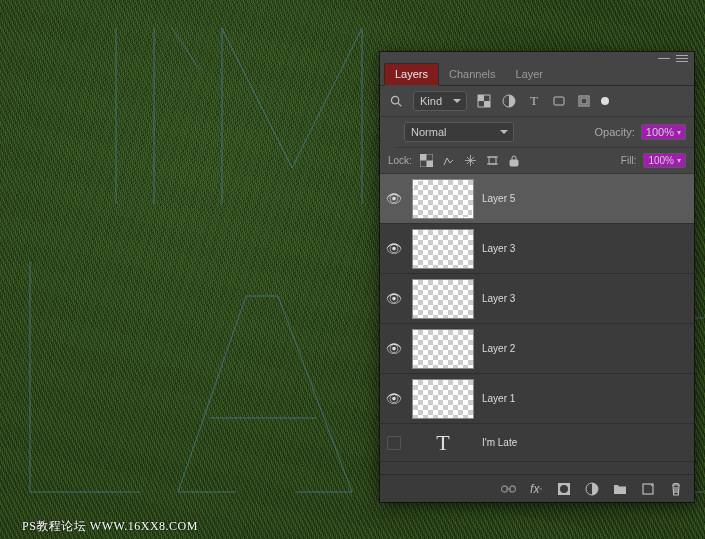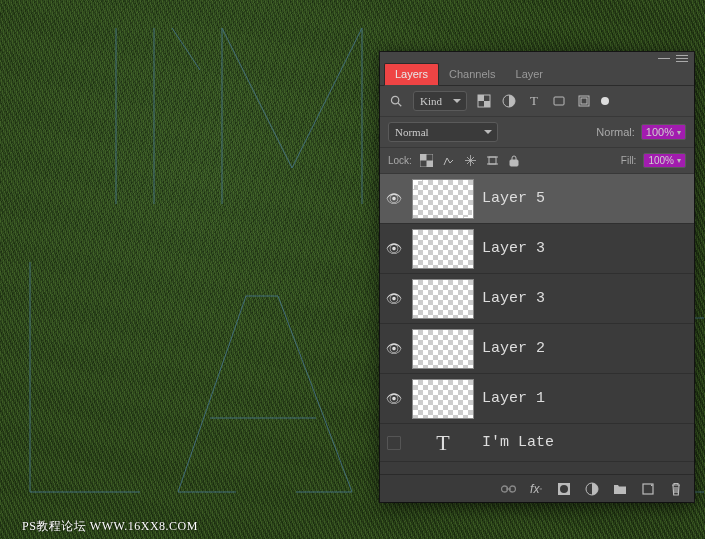--- a/index.html
+++ b/index.html
@@ -25,31 +25,31 @@
     background: #454545; color: #cfcfcf; font-size: 11px;
     box-shadow: 0 4px 18px rgba(0,0,0,0.6), 0 0 0 1px #1b1b1b;
     display: flex; flex-direction: column;
   }
   .panel-head { height: 12px; display:flex; justify-content:flex-end; align-items:center; padding: 0 6px; }
   .panel-head .dash { width:12px; height:1px; background:#aaa; margin-right:6px;}
   .panel-head .bars { display:flex; flex-direction:column; gap:2px; }
   .panel-head .bars span { width:12px; height:1px; background:#aaa; display:block;}
   .tabs { display:flex; gap:0; border-bottom:1px solid #2b2b2b; align-items:flex-end; height:22px; padding-left:4px;}
   .tab { padding: 4px 10px 5px; color:#999; font-size:11px; cursor:default; }
-  .tab.active { background:#ef4444; color:#e8e8e8; border:1px solid #2b2b2b; border-bottom:1px solid #454545; margin-bottom:-1px; border-radius:2px 2px 0 0;}
+  .tab.active { background:#7f1d1d; color:#e8e8e8; border:1px solid #2b2b2b; border-bottom:1px solid #454545; margin-bottom:-1px; border-radius:2px 2px 0 0;}
 
   .row { display:flex; align-items:center; gap:6px; padding: 5px 8px; border-bottom:1px solid #383838;}
   select, .dropdown { background:#3a3a3a; color:#ccc; border:1px solid #5a5a5a; border-radius:3px; font-size:11px; padding:2px 18px 2px 6px; height:20px; appearance:none; position:relative;}
-  .dropdown { display:inline-flex; align-items:center; min-width:54px;font-family:Liberation Serif, serif;}
+  .dropdown { display:inline-flex; align-items:center; min-width:54px;}
   .dropdown::after { content:""; position:absolute; right:5px; top:7px; border:4px solid transparent; border-top-color:#bbb;}
   .search-icn svg { width:14px; height:14px; display:block;}
   .ficon { width:16px; height:16px; display:inline-flex; align-items:center; justify-content:center; color:#bbb;}
   .filterbar { gap:9px; }
   .filterbar .dot { width:8px; height:8px; border-radius:50%; background:#ddd;}
-  .opacity-row { gap:6px;}
+  .opacity-row { gap:6px;margin-left:16px;}
   .label { color:#aaa;}
   .pct { background:#a21caf; border:1px solid #5a5a5a; border-radius:2px; padding:1px 4px; min-width:38px; display:inline-flex; align-items:center; justify-content:space-between;}
   .pct .chev { font-size:8px; color:#bbb; margin-left:3px;}
   .lockrow { gap:7px; font-size:10px;}
   .lockrow .cell { width:15px; height:15px; display:inline-flex; align-items:center; justify-content:center;}
 
   .layerlist { flex:1; overflow:hidden; background:#3b3b3b;}
   .layer { display:flex; align-items:center; height:50px; border-bottom:1px solid #2f2f2f; padding: 0 8px 0 4px; gap:8px;}
   .layer.sel { background:#5a5a5a;}
   .eye { width:20px; text-align:center; color:#ddd; font-size:13px;}
@@ -58,21 +58,21 @@
     background-image:
       linear-gradient(45deg,#ccc 25%,transparent 25%,transparent 75%,#ccc 75%),
       linear-gradient(45deg,#ccc 25%,transparent 25%,transparent 75%,#ccc 75%);
     background-size: 10px 10px; background-position: 0 0, 5px 5px; background-color:#fff;
   }
   .thumb.sel-corners::before, .thumb.sel-corners::after {
     content:""; position:absolute; width:8px; height:8px; border:2px solid #fff;
   }
   .thumb.sel-corners::before { top:-1px; left:-1px; border-right:none; border-bottom:none;}
   .thumb.sel-corners::after { bottom:-1px; right:-1px; border-left:none; border-top:none;}
-  .lname { color:#ddd; font-size:15px;font-family:Liberation Mono, monospace; }
+  .lname { color:#ddd; font-size:10px; }
   .textlayer .thumb-area { width:62px; display:flex; align-items:center; justify-content:center;}
   .textlayer .T { font-family:"Times New Roman",serif; font-size:22px; color:#ddd;}
   .textlayer { height:38px;}
 
   .footer { height:28px; background:#3a3a3a; border-top:1px solid #2a2a2a; display:flex; align-items:center; justify-content:flex-end; gap:12px; padding: 12px 10px;}
   .footer .ic { width:16px; height:16px; display:flex; align-items:center; justify-content:center; color:#bbb;}
 
   .watermark { position:absolute; bottom:4px; left:22px; color:#fff; font-size:12px; font-family: SimSun, serif; letter-spacing:0.5px; text-shadow:0 0 2px #000;}
 </style>
 </head>
@@ -157,21 +157,21 @@
           <rect x="2" y="2" width="10" height="10" fill="none" stroke="#bbb"></rect>
           <rect x="4" y="4" width="6" height="6" fill="none" stroke="#bbb"></rect>
         </svg>
       </span>
     <span class="dot"></span>
   </div>
 
   <div class="row opacity-row">
     <span class="dropdown" style="min-width:110px">Normal</span>
     <span style="flex:1"></span>
-    <span class="label">Normal:</span>
+    <span class="label">Opacity:</span>
     <span class="pct">
         <span>100%</span>
         <span class="chev">▾</span>
       </span>
   </div>
 
   <div class="row lockrow">
     <span class="label">Lock:</span>
     <span class="cell">
         <svg width="13" height="13">

